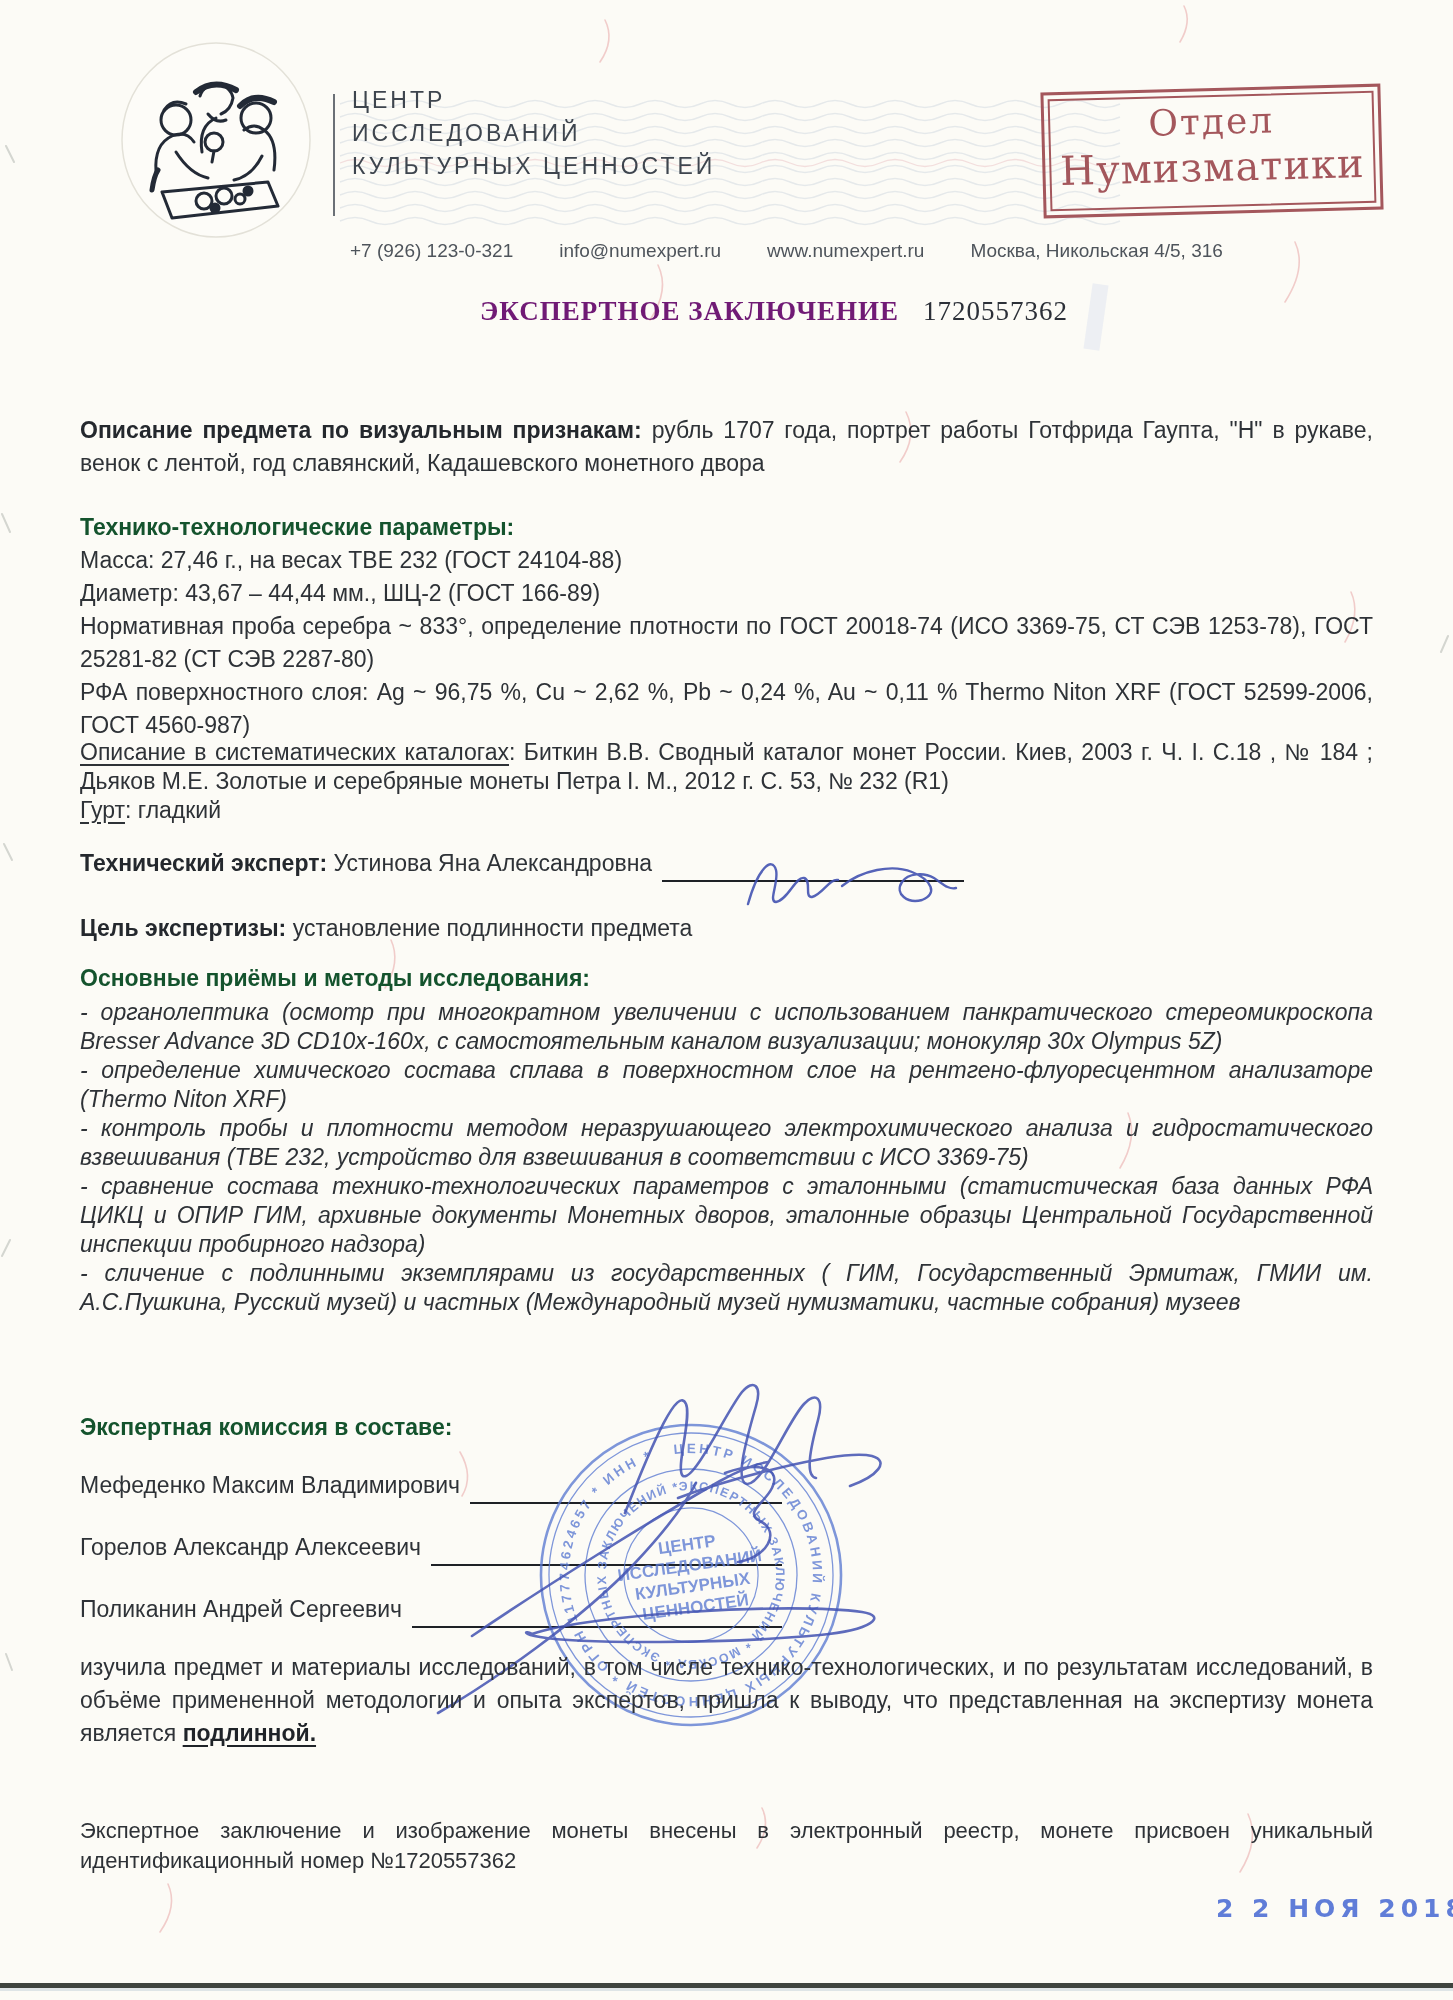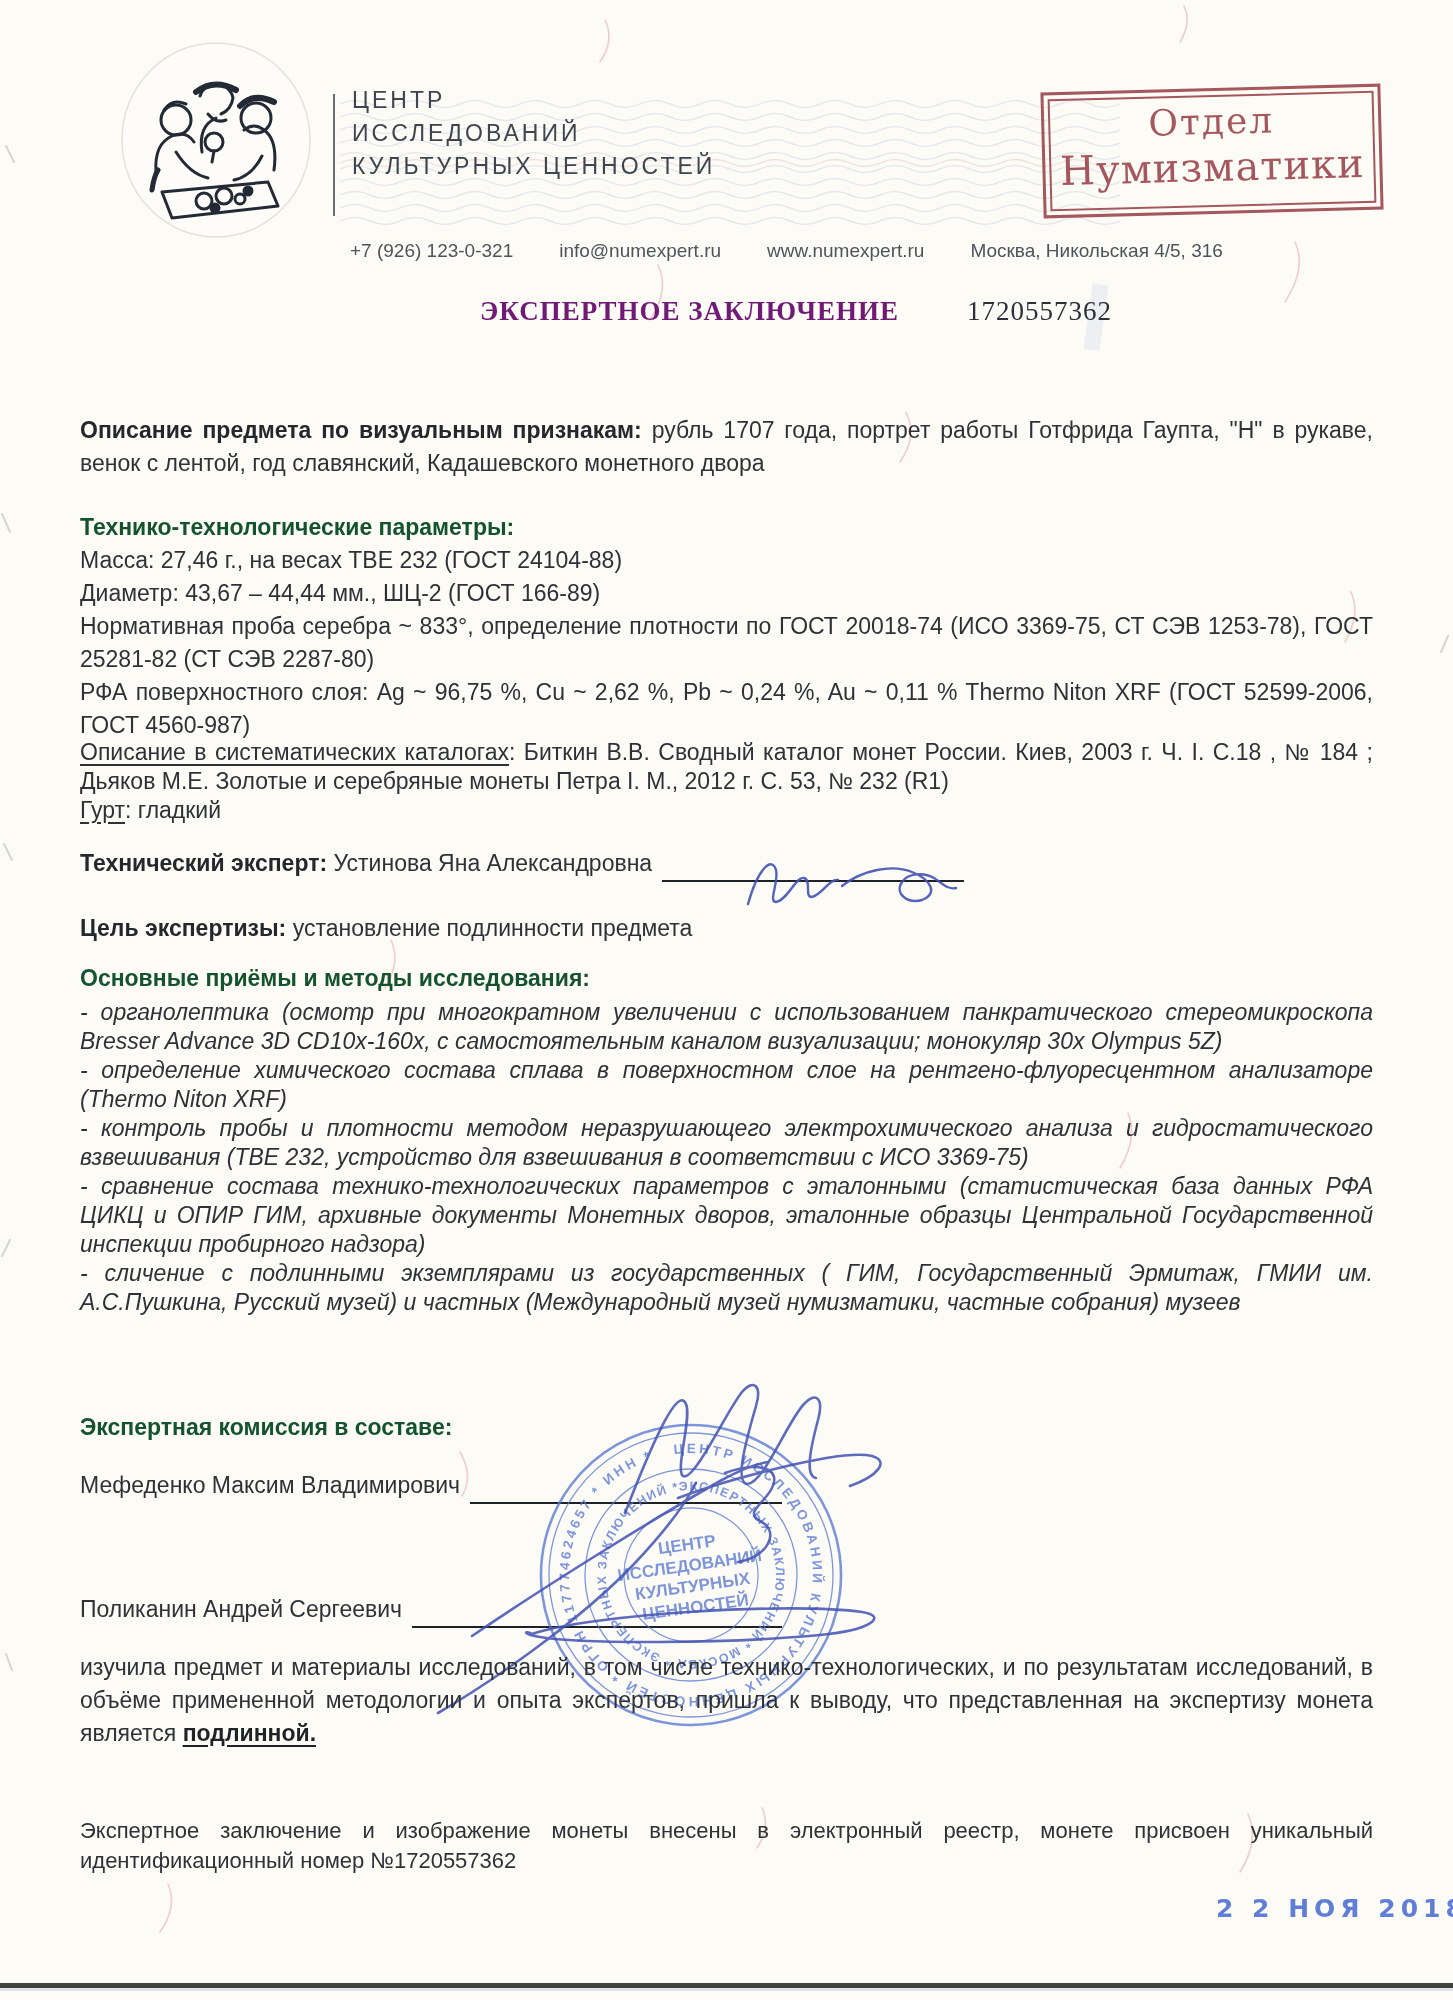--- a/index.html
+++ b/index.html
@@ -21,21 +21,21 @@
     border:3px solid #9d4a50;transform:rotate(-1.5deg);opacity:.92;
     color:#9d4a50;text-align:center;font-family:"DejaVu Serif",serif;
   }
   .dept-stamp .inner{position:absolute;inset:4px;border:2px solid #9d4a50;}
   .dept-stamp .l1{margin-top:10px;font-size:36px;line-height:42px;letter-spacing:2px;}
   .dept-stamp .l2{font-size:40px;line-height:48px;letter-spacing:1px;}
   
   .title-row{position:absolute;left:480px;top:296px;white-space:nowrap;
     font-family:"Liberation Serif",serif;}
   .title-row .t{font-size:27px;font-weight:bold;letter-spacing:1px;color:#701a75;}
-  .title-row .num{font-size:27px;margin-left:68px;color:#2c3038;letter-spacing:1px;}
+  .title-row .num{font-size:27px;margin-left:24px;color:#2c3038;letter-spacing:1px;}
   
   .para{position:absolute;left:80px;width:1293px;margin:0;
     font-size:23px;line-height:33px;text-align:justify;color:#2e3237;}
   .tight{line-height:29px;}
   .lead{font-weight:bold;color:#24282d;}
   .u{text-decoration:underline;text-underline-offset:4px;}
   .h{font-weight:bold;color:#14532d;}
   .methods{font-style:italic;}
   .method{text-align:justify;}
   .noj{text-align:left;}
@@ -202,20 +202,24 @@
     <div class="method">- определение химического состава сплава в поверхностном слое на рентгено-флуоресцентном анализаторе (Thermo Niton XRF)</div>
     <div class="method">- контроль пробы и плотности методом неразрушающего электрохимического анализа и гидростатического взвешивания (ТВЕ 232, устройство для взвешивания в соответствии с ИСО 3369-75)</div>
     <div class="method">- сравнение состава технико-технологических параметров с эталонными (статистическая база данных РФА ЦИКЦ и ОПИР ГИМ, архивные документы Монетных дворов, эталонные образцы Центральной Государственной инспекции пробирного надзора)</div>
     <div class="method">- сличение с подлинными экземплярами из государственных ( ГИМ, Государственный Эрмитаж, ГМИИ им. А.С.Пушкина, Русский музей)  и частных (Международный музей нумизматики, частные собрания) музеев</div>
   </div>
 
   <div class="para h noj" style="top:1411px">Экспертная комиссия в составе:</div>
 
   <div class="row" style="top:1472px;width:702px">
     <span>Мефеденко Максим Владимирович</span>
+    <span class="line"></span>
+  </div>
+  <div class="row" style="top:1534px;width:702px">
+    <span>Горелов Александр Алексеевич</span>
     <span class="line"></span>
   </div>
   <div class="row" style="top:1596px;width:702px">
     <span>Поликанин Андрей Сергеевич</span>
     <span class="line"></span>
   </div>
 
   <svg class="round-stamp-svg" width="560" height="400" viewBox="0 0 560 400" xmlns="http://www.w3.org/2000/svg" xmlns:xlink="http://www.w3.org/1999/xlink">
     <defs>
       <path id="rs-outer" d="M271,75 a122,122 0 1,1 -0.2,0"></path>

